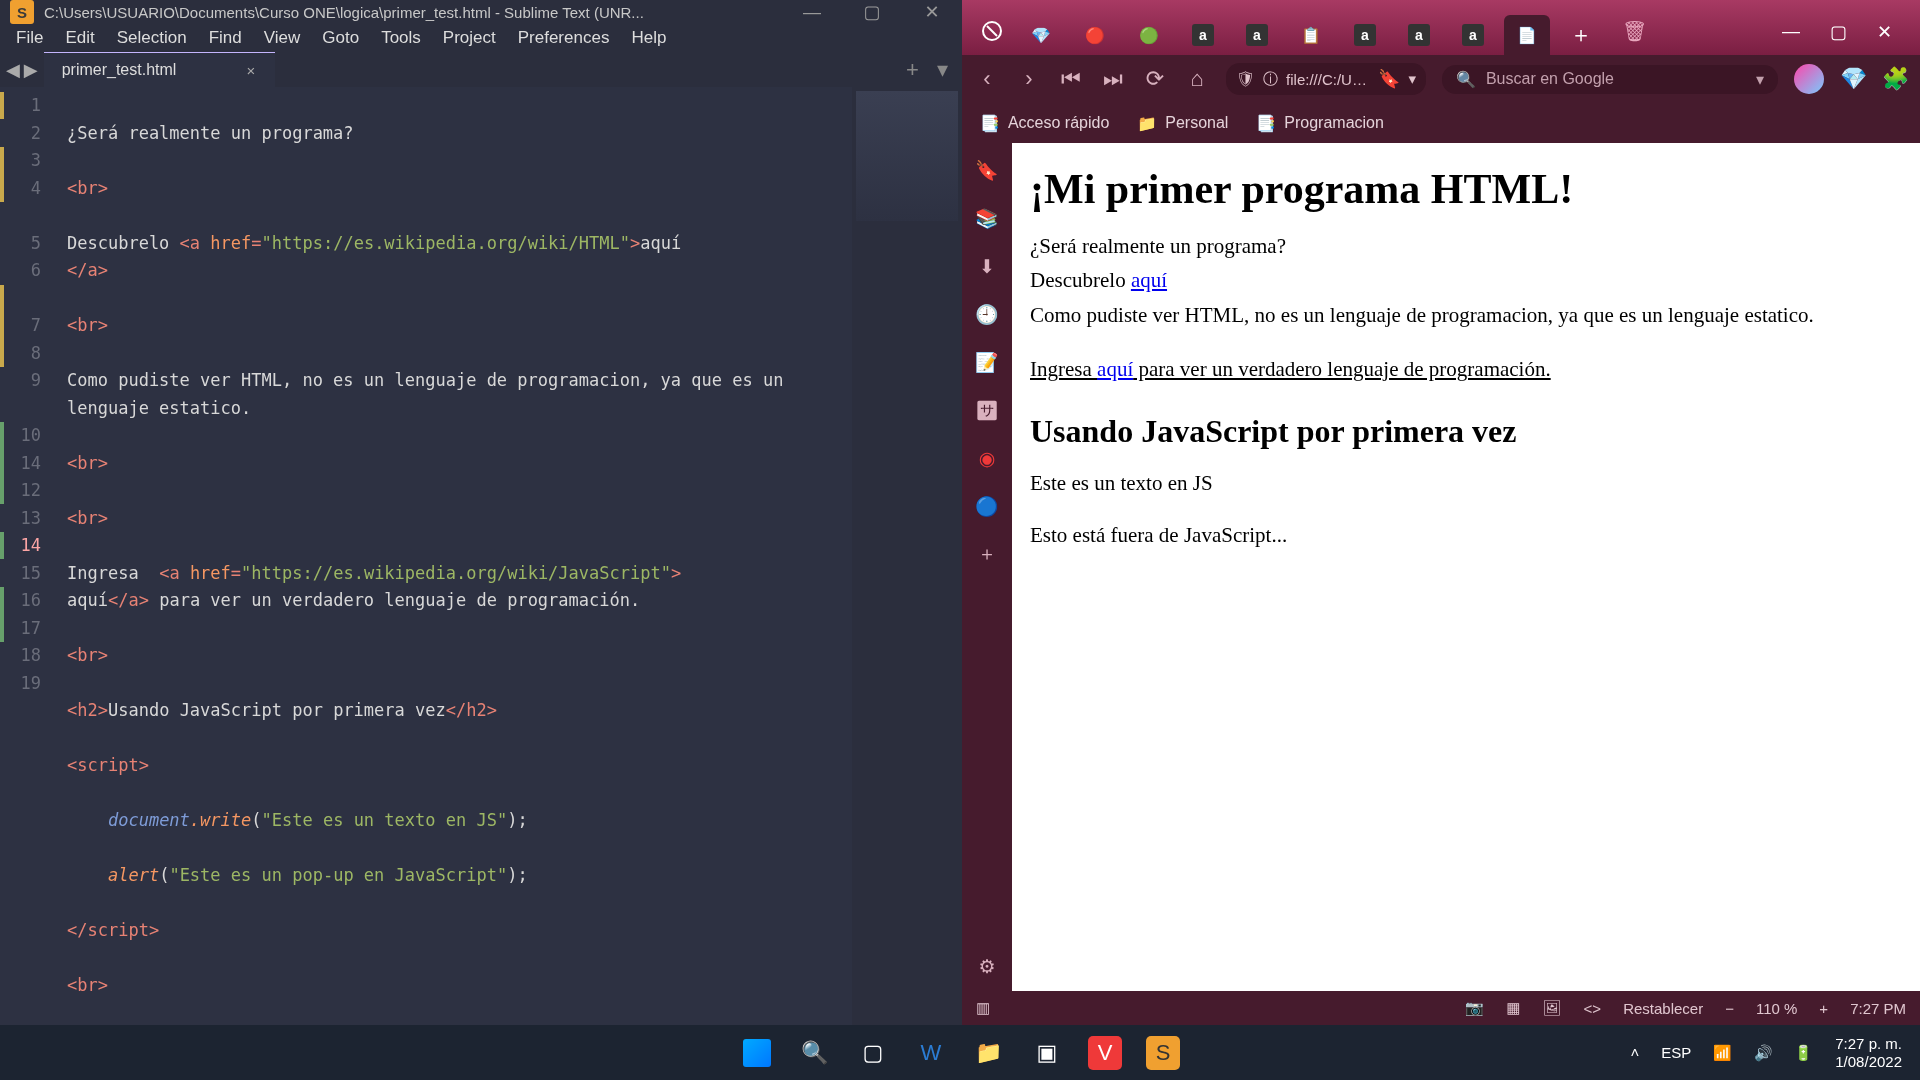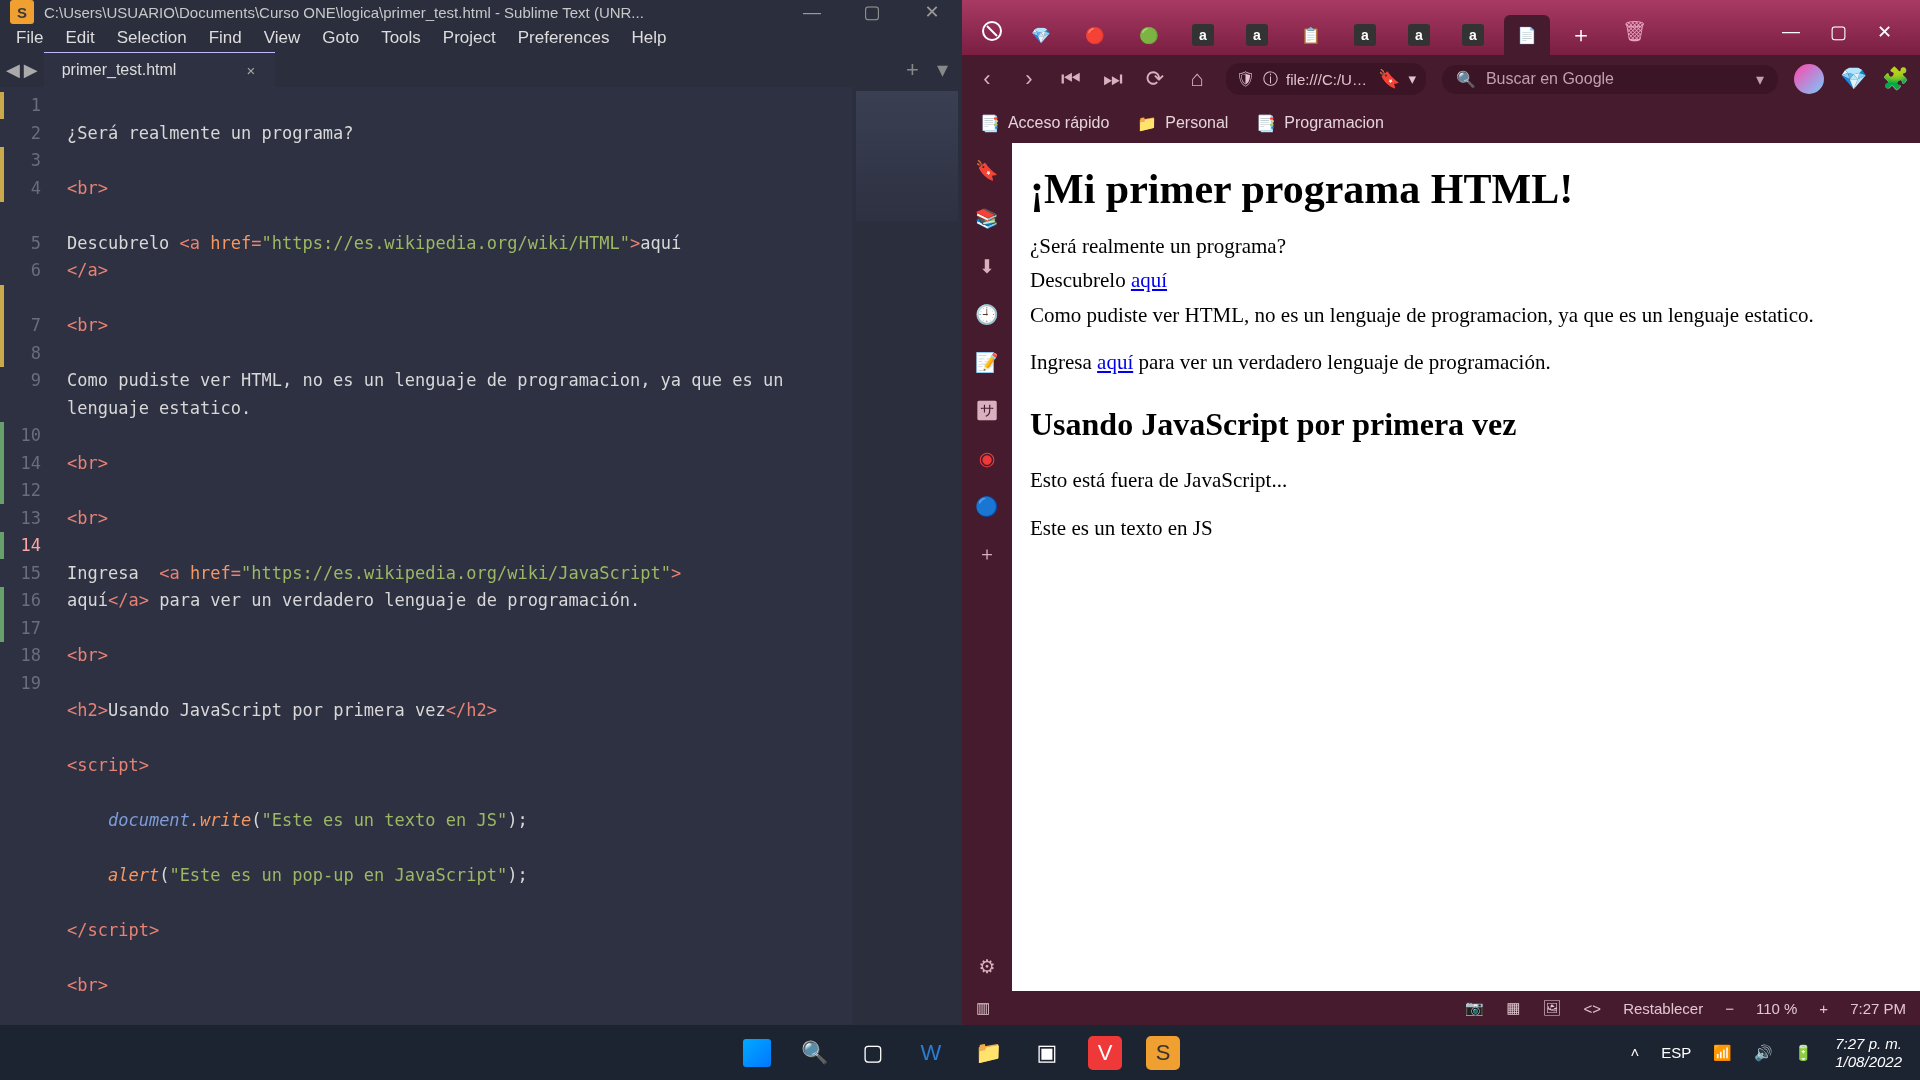--- a/index.html
+++ b/index.html
@@ -55,21 +55,21 @@
     .vv-page a{color:#0000ee;text-decoration:underline;}
     .vv-status{height:34px;background:#461b2d;display:flex;align-items:center;padding:0 14px;gap:20px;font-size:15px;color:#e0c6cf;}
     .vv-status .r{margin-left:auto;display:flex;gap:22px;align-items:center;}
     
     
     .taskbar{position:absolute;left:0;top:1025px;width:1920px;height:55px;background:#1c2431;display:flex;align-items:center;color:#fff;}
     .taskbar .center{position:absolute;left:50%;transform:translateX(-50%);display:flex;gap:24px;}
     .taskbar .tb-ico{width:34px;height:34px;display:flex;align-items:center;justify-content:center;font-size:22px;border-radius:4px;}
     .taskbar .win{background:linear-gradient(135deg,#0af,#07f);border-radius:3px;width:28px;height:28px;}
     .taskbar .right{margin-left:auto;display:flex;align-items:center;gap:22px;padding-right:18px;font-size:15px;}
-    .taskbar .clock{text-align:left;line-height:1.2;font-size:15px;font-style:italic;}
+    .taskbar .clock{text-align:left;line-height:1.2;font-size:15px;}
     .tiny-a{width:22px;height:22px;background:#333;color:#fff;font-weight:bold;display:flex;align-items:center;justify-content:center;border-radius:3px;font-size:14px;}
     svg{display:block;}
   </style>
 </head>
 <body>
 
 <div class="sublime">
   <div class="st-title">
     <div class="icon">S</div>
     <div class="ttl">C:\Users\USUARIO\Documents\Curso ONE\logica\primer_test.html - Sublime Text (UNR...</div>
@@ -239,24 +239,24 @@
       <div class="ci" style="color:#ef3939;">◉</div>
       <div class="ci">🔵</div>
       <div class="ci">＋</div>
       <div class="ci" style="margin-top:auto;margin-bottom:14px;">⚙</div>
     </div>
     <div class="vv-page">
       <h1>¡Mi primer programa HTML!</h1>
       <p>¿Será realmente un programa?</p>
       <p><span>Descubrelo </span><a href="#">aquí</a></p>
       <p>Como pudiste ver HTML, no es un lenguaje de programacion, ya que es un lenguaje estatico.</p>
-      <p style="margin-top:17px;"><span>Ingresa </span><a href="#">aquí</a><span> para ver un verdadero lenguaje de programación.</span></p>
+      <p style="margin-top:24px;text-decoration:underline;"><span>Ingresa </span><a href="#">aquí</a><span> para ver un verdadero lenguaje de programación.</span></p>
       <h2>Usando JavaScript por primera vez</h2>
+      <p style="margin-top:18px;">Este es un texto en JS</p>
       <p style="margin-top:22px;">Esto está fuera de JavaScript...</p>
-      <p style="margin-top:18px;">Este es un texto en JS</p>
     </div>
   </div>
   <div class="vv-status">
     <span>▥</span>
     <div class="r">
       <span>📷</span>
       <span>▦</span>
       <span>🖼</span>
       <span>&lt;&gt;</span>
       <span>Restablecer</span>

